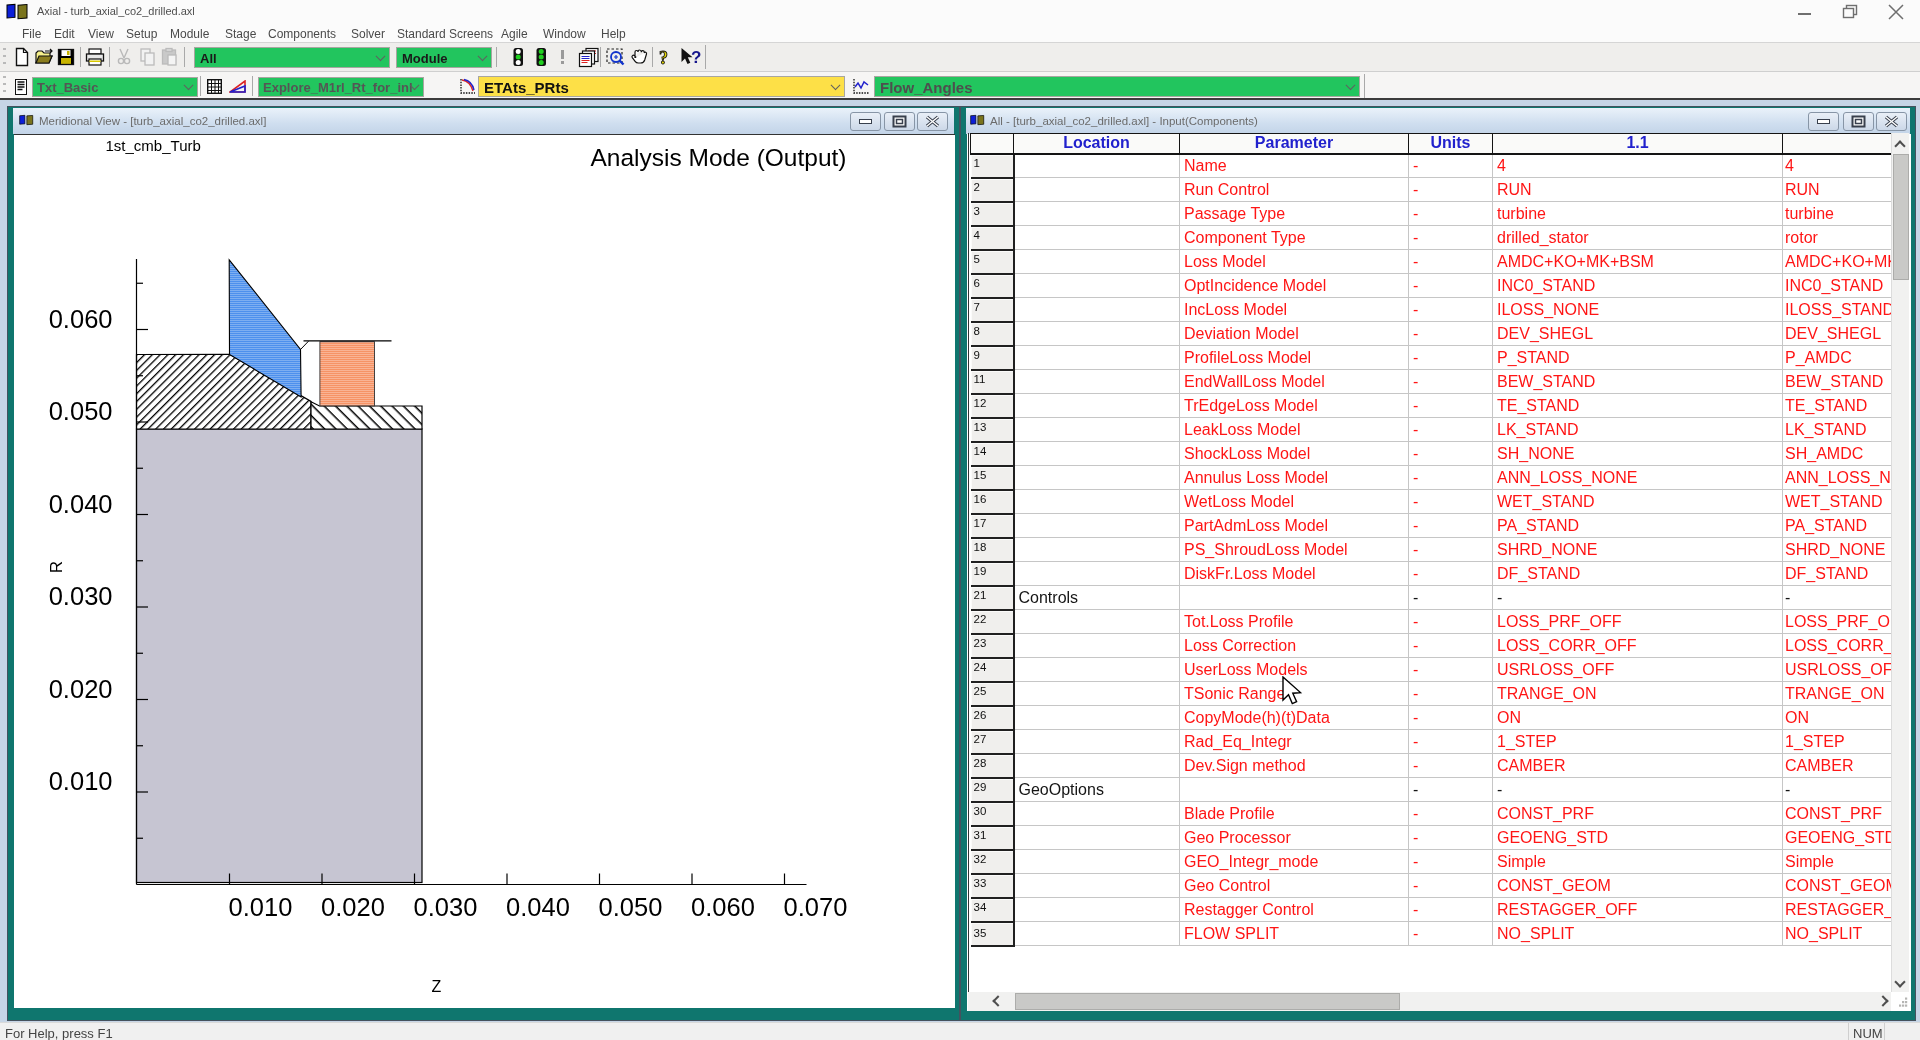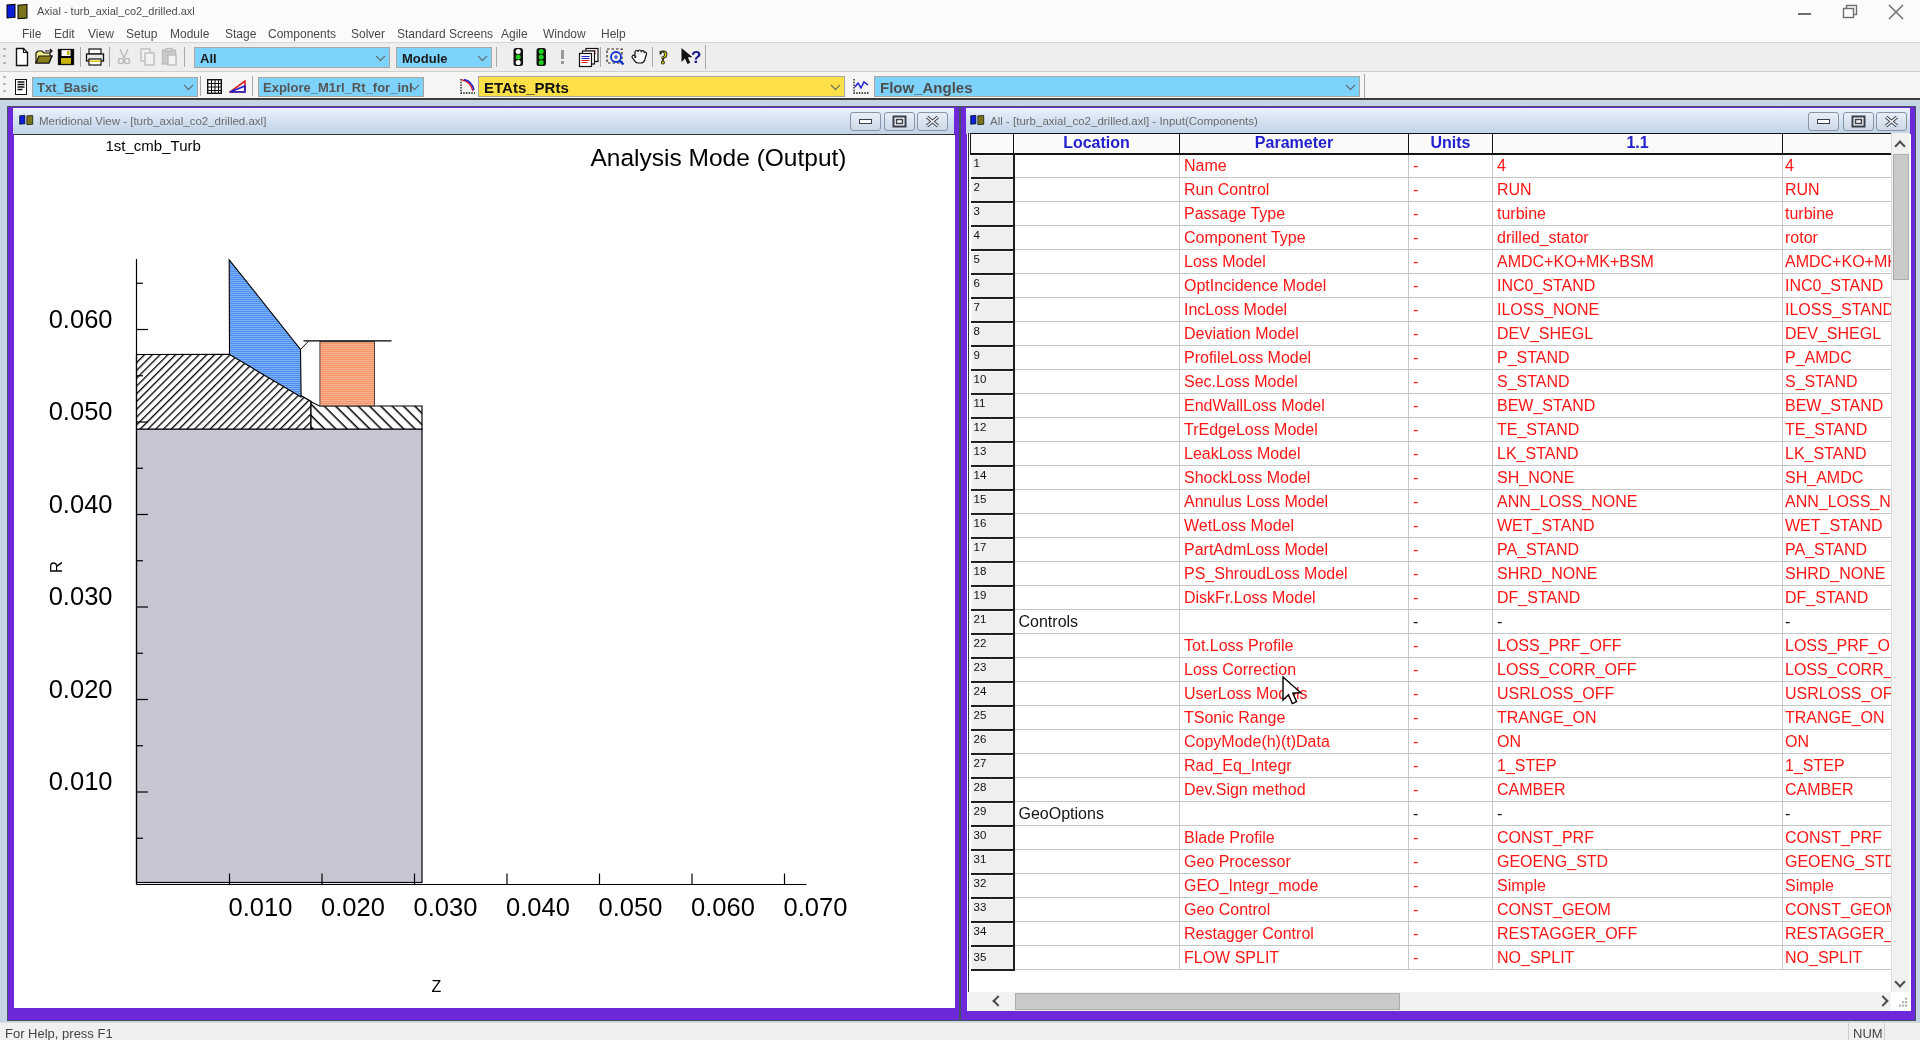--- a/index.html
+++ b/index.html
@@ -5,25 +5,25 @@
 html,body{width:1920px;height:1040px;overflow:hidden;background:#fff;
  font-family:"Liberation Sans",sans-serif;-webkit-font-smoothing:antialiased}
 .abs{position:absolute}
 #titlebar{position:absolute;left:0;top:0;width:1920px;height:22px;background:#fbfbfb}
 #titlebar .tt{position:absolute;left:37px;top:5px;font-size:11px;color:#4f4f4f}
 #menubar{position:absolute;left:0;top:22px;width:1920px;height:21px;background:#fbfbfb;border-bottom:1px solid #d5d5d5}
 #menubar span{position:absolute;top:4.5px;font-size:12px;color:#4a4a4a}
 #toolbar1{position:absolute;left:0;top:43px;width:1920px;height:28px;background:#efeeec}
 #toolbar2{position:absolute;left:0;top:71px;width:1920px;height:27px;background:#f6f5f4;border-top:1px solid #cfcfcf}
 .vsep{position:absolute;width:1px;background:#a9a9a9}
-.combo{position:absolute;background:#7dd3fc;border:1px solid #a8a6a0;font-size:13px;font-weight:bold;color:#1a1a1a}
+.combo{position:absolute;background:#22c55e;border:1px solid #a8a6a0;font-size:13px;font-weight:bold;color:#1a1a1a}
 .combo .cv{position:absolute;right:5px;top:45%;width:7px;height:7px;border-right:1.6px solid #606060;border-bottom:1.6px solid #606060;transform:translateY(-60%) rotate(45deg)}
 .grip{position:absolute;width:3px;background:repeating-linear-gradient(to bottom,#b9b9b9 0 2px,transparent 2px 7px)}
 #mdi{position:absolute;left:0;top:98px;width:1920px;height:924px;background:#c6d5e6;border-top:2.5px solid #3c3c3c}
-.win{position:absolute;border:1.5px solid #45525e;background:#6d28d9}
+.win{position:absolute;border:1.5px solid #45525e;background:#0f766e}
 .wtitle{position:absolute;left:5px;right:5px;top:1px;height:25.5px;
  background:linear-gradient(#eaf2fa,#cfdeef 60%,#c3d4e8);}
 .wtitle .wt{position:absolute;left:26px;top:7px;font-size:11.5px;color:#6b6b6b;white-space:nowrap}
 .wbtn{position:absolute;top:3.5px;width:31px;height:19px;border:1px solid #8795a6;border-radius:3px;
  background:linear-gradient(#e9eff7,#ccd8e8)}
 .wcontent{position:absolute;left:6px;top:26.5px;background:#fff}
 #statusbar{position:absolute;left:0;top:1022px;width:1920px;height:18px;background:#f0f0f0;border-top:1px solid #d9d9d9;font-size:13px;color:#444}
 table{border-collapse:collapse;table-layout:fixed}
 td,th{overflow:hidden;white-space:nowrap}
 #ptable{position:absolute;left:969px;top:133px;width:923px;font-size:16px}
@@ -428,28 +428,20 @@
         </tr>
 <tr>
           <td class="num">9</td>
           <td></td>
           <td class="red">ProfileLoss Model</td>
           <td class="red">-</td>
           <td class="red">P_STAND</td>
           <td class="red">P_AMDC</td>
         </tr>
 <tr>
-          <td class="num">10</td>
-          <td></td>
-          <td class="red">Sec.Loss Model</td>
-          <td class="red">-</td>
-          <td class="red">S_STAND</td>
-          <td class="red">S_STAND</td>
-        </tr>
-<tr>
           <td class="num">11</td>
           <td></td>
           <td class="red">EndWallLoss Model</td>
           <td class="red">-</td>
           <td class="red">BEW_STAND</td>
           <td class="red">BEW_STAND</td>
         </tr>
 <tr>
           <td class="num">12</td>
           <td></td>

